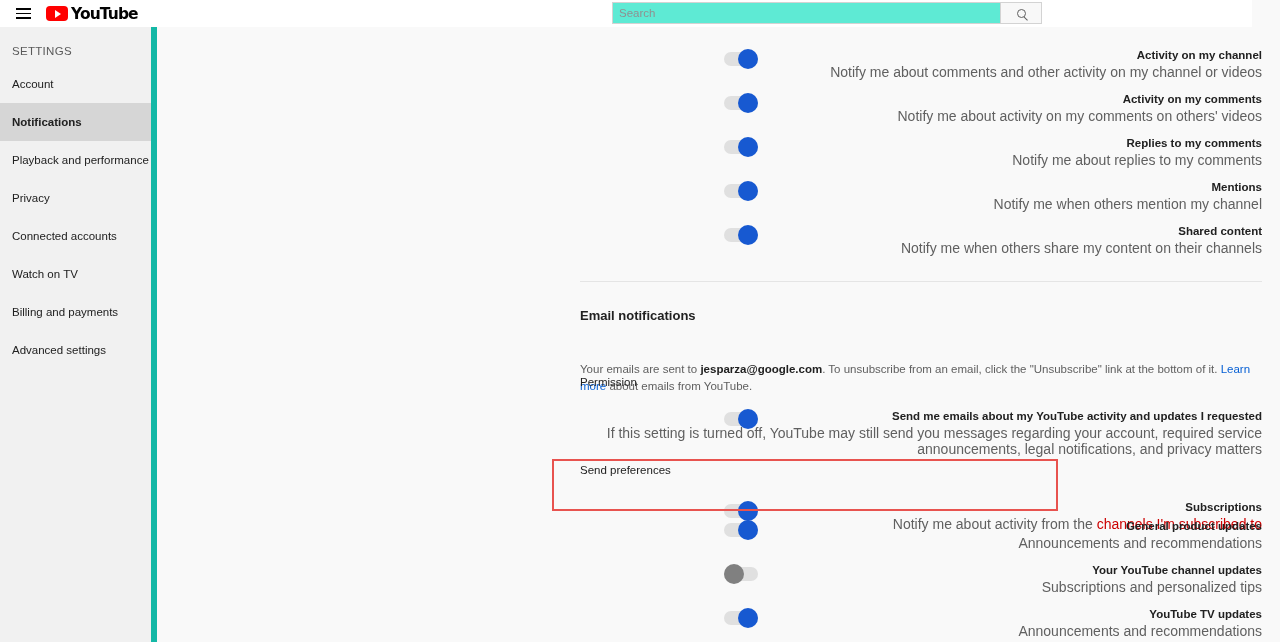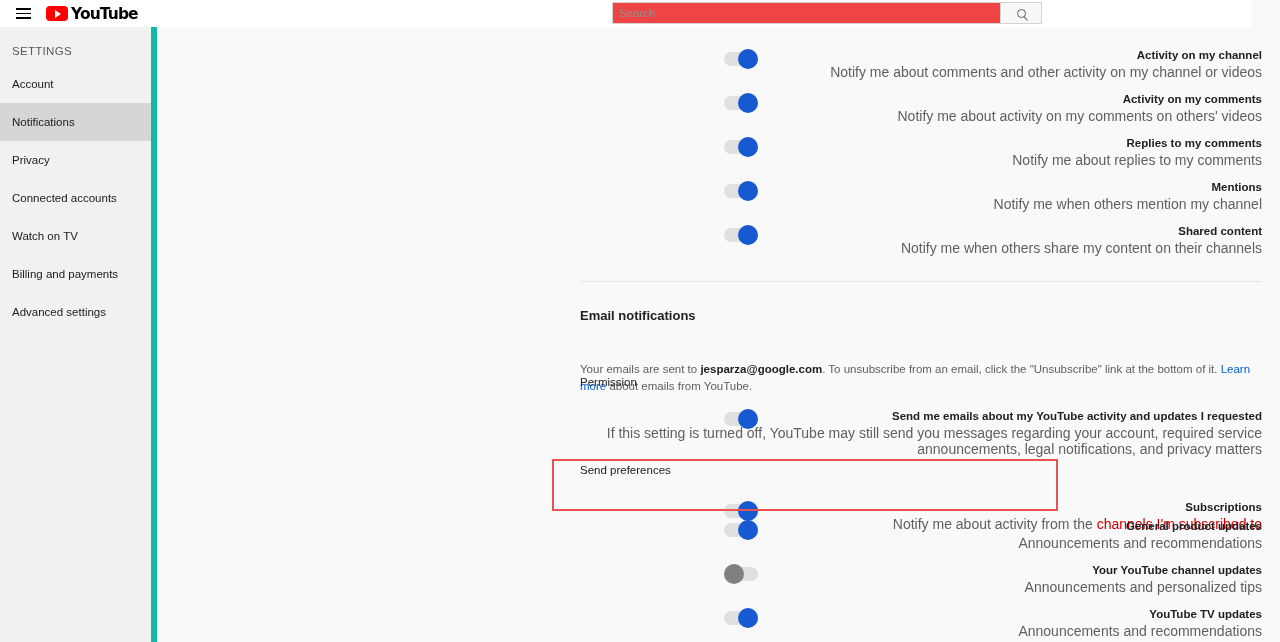--- a/index.html
+++ b/index.html
@@ -60,21 +60,21 @@
   }
   
   #search-wrap {
     position: absolute; left: 612px; top: 2px;
     display: flex; height: 22px;
   }
   #search-input {
     width: 388px; height: 22px;
     border: 1px solid #d3d3d3;
     border-right: none;
-    background: #ef4444;
+    background: #5eead4;
     font-family: "Liberation Sans", sans-serif;
     font-size: 11.5px;
     color: #333;
     padding: 0 6px;
     outline: none;
   }
   #search-input::placeholder { color: #909090; }
   #search-button {
     width: 42px; height: 22px;
     border: 1px solid #d3d3d3;
@@ -116,21 +116,21 @@
     height: 38px;
     display: flex; align-items: center;
     padding-left: 12px;
     font-size: 11.5px;
     color: #212121;
     cursor: pointer;
   }
   .nav-item.first { margin-top: 8px; }
   .nav-item.active {
     background: #d6d6d6;
-    font-weight: normal;
+    font-weight: bold;
   }
 
   
   #main {
     position: absolute; left: 157px; top: 27px;
     width: 1123px; height: 615px;
     background: #f9f9f9;
     overflow: hidden;
   }
 
@@ -251,20 +251,23 @@
 <div id="sidebar">
   <div id="settings-heading">SETTINGS</div>
   <div id="nav-list">
       <div class="nav-item first">
         <span>Account</span>
       </div>
       <div class="nav-item active">
         <span>Notifications</span>
       </div>
       <div class="nav-item">
+        <span>Playback and performance</span>
+      </div>
+      <div class="nav-item">
         <span>Privacy</span>
       </div>
       <div class="nav-item">
         <span>Connected accounts</span>
       </div>
       <div class="nav-item">
         <span>Watch on TV</span>
       </div>
       <div class="nav-item">
         <span>Billing and payments</span>
@@ -367,21 +370,21 @@
           <div class="row-title">General product updates</div>
           <div class="row-desc">Announcements and recommendations</div>
         </div>
       </div>
       <div class="setting-row">
         <div class="toggle off">
           <div class="knob"></div>
         </div>
         <div class="row-text">
           <div class="row-title">Your YouTube channel updates</div>
-          <div class="row-desc">Announcements and personalized tips</div>
+          <div class="row-desc">Subscriptions and personalized tips</div>
         </div>
       </div>
       <div class="setting-row">
         <div class="toggle on">
           <div class="knob"></div>
         </div>
         <div class="row-text">
           <div class="row-title">YouTube TV updates</div>
           <div class="row-desc">Announcements and recommendations</div>
         </div>

